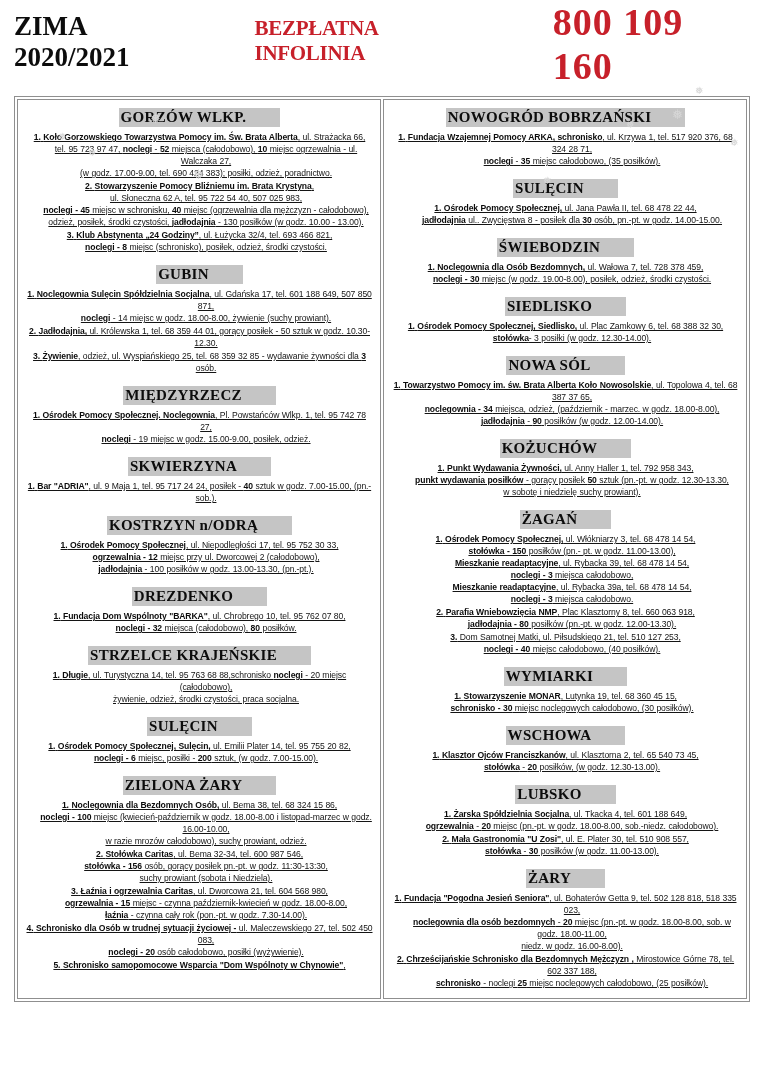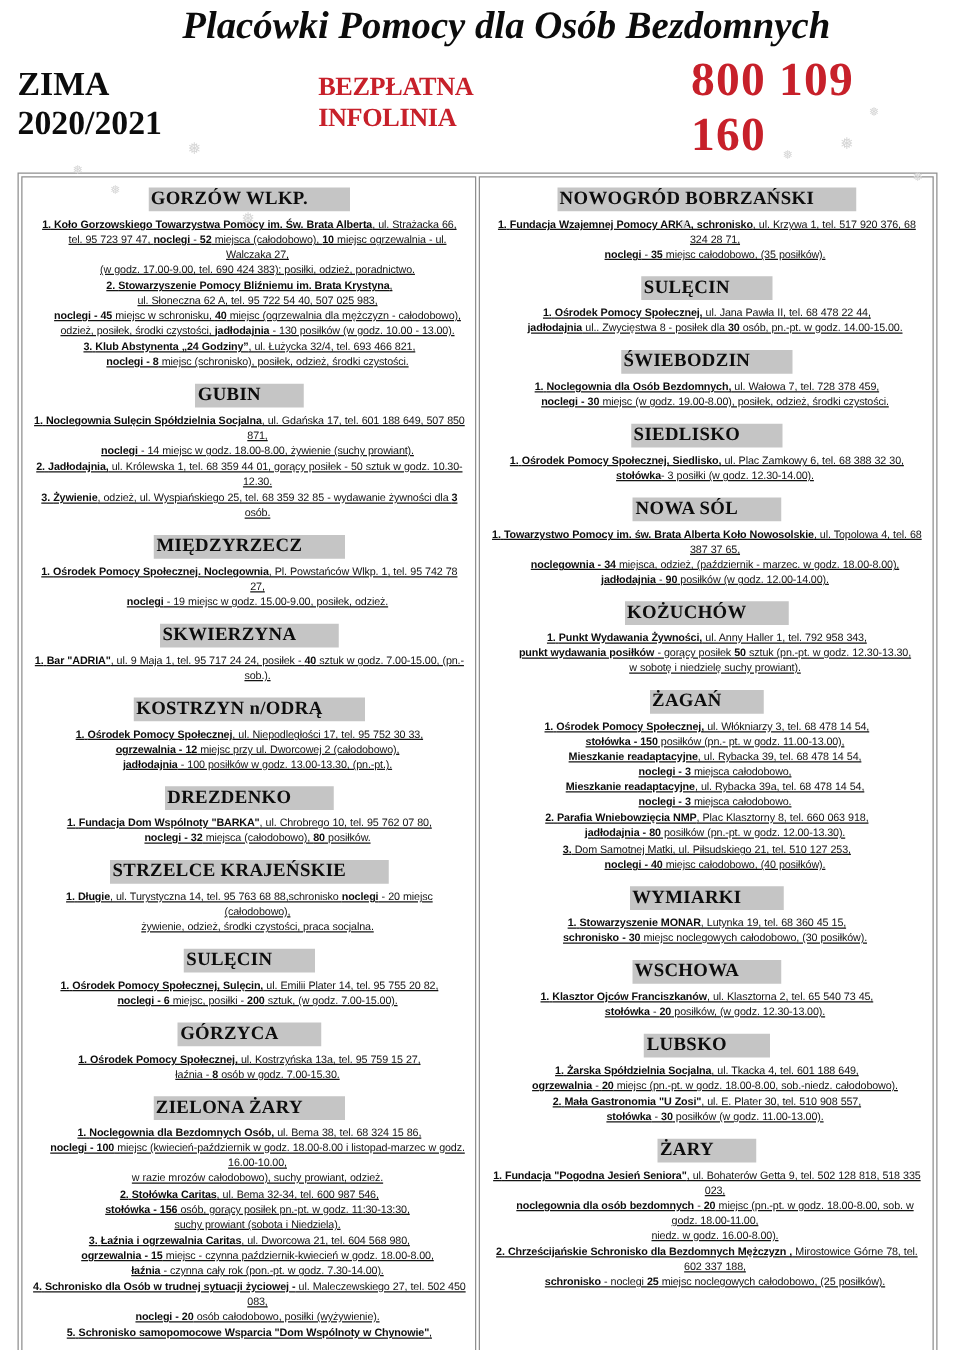--- a/index.html
+++ b/index.html
@@ -47,21 +47,20 @@
   <span class="flake sm" style="left:88px;top:148px">❅</span>
   <span class="flake" style="left:193px;top:168px">❅</span>
   <span class="flake sm" style="left:58px;top:132px">❅</span>
   <span class="flake" style="left:672px;top:108px">❅</span>
   <span class="flake sm" style="left:730px;top:138px">❅</span>
   <span class="flake sm" style="left:695px;top:86px">❅</span>
   <span class="flake sm" style="left:626px;top:120px">❅</span>
   <span class="flake sm" style="left:543px;top:176px">❅</span>
 
   <div class="header">
-    <div class="main-title">Placówki Pomocy dla Osób Bezdomnych</div>
     <div class="subhead-row">
       <span class="season">ZIMA 2020/2021</span>
       <span class="infoline-label">BEZPŁATNA INFOLINIA</span>
       <span class="infoline-number">800 109 160</span>
     </div>
   </div>
 
   <div class="content-box">
     <div class="col" id="col-left">
         <div class="section">
@@ -131,27 +130,20 @@
           </div>
         </div>
         <div class="section">
           <div class="sec-h-wrap"><span class="sec-h">SULĘCIN</span></div>
           <div class="item">
             <div class="line first"><b class="num">1.</b> <b>Ośrodek Pomocy Społecznej, Sulęcin,</b> ul. Emilii Plater 14, tel. 95 755 20 82,</div>
             <div class="line cont"><b>noclegi - 6</b> miejsc, posiłki - <b>200</b> sztuk, (w godz. 7.00-15.00).</div>
           </div>
         </div>
         <div class="section">
-          <div class="sec-h-wrap"><span class="sec-h">GÓRZYCA</span></div>
-          <div class="item">
-            <div class="line first"><b class="num">1.</b> <b>Ośrodek Pomocy Społecznej,</b> ul. Kostrzyńska 13a, tel. 95 759 15 27,</div>
-            <div class="line cont">łaźnia - <b>8</b> osób w godz. 7.00-15.30.</div>
-          </div>
-        </div>
-        <div class="section">
           <div class="sec-h-wrap"><span class="sec-h">ZIELONA ŻARY</span></div>
           <div class="item">
             <div class="line first"><b class="num">1.</b> <b>Noclegownia dla Bezdomnych Osób,</b> ul. Bema 38, tel. 68 324 15 86,</div>
             <div class="line cont"><b>noclegi - 100</b> miejsc (kwiecień-październik w godz. 18.00-8.00 i listopad-marzec w godz. 16.00-10.00,</div>
             <div class="line cont">w razie mrozów całodobowo), suchy prowiant, odzież.</div>
           </div>
           <div class="item">
             <div class="line first"><b class="num">2.</b> <b>Stołówka Caritas</b>, ul. Bema 32-34, tel. 600 987 546,</div>
             <div class="line cont"><b>stołówka - 156</b> osób, gorący posiłek pn.-pt. w godz. 11:30-13:30,</div>
             <div class="line cont">suchy prowiant (sobota i Niedziela).</div>

